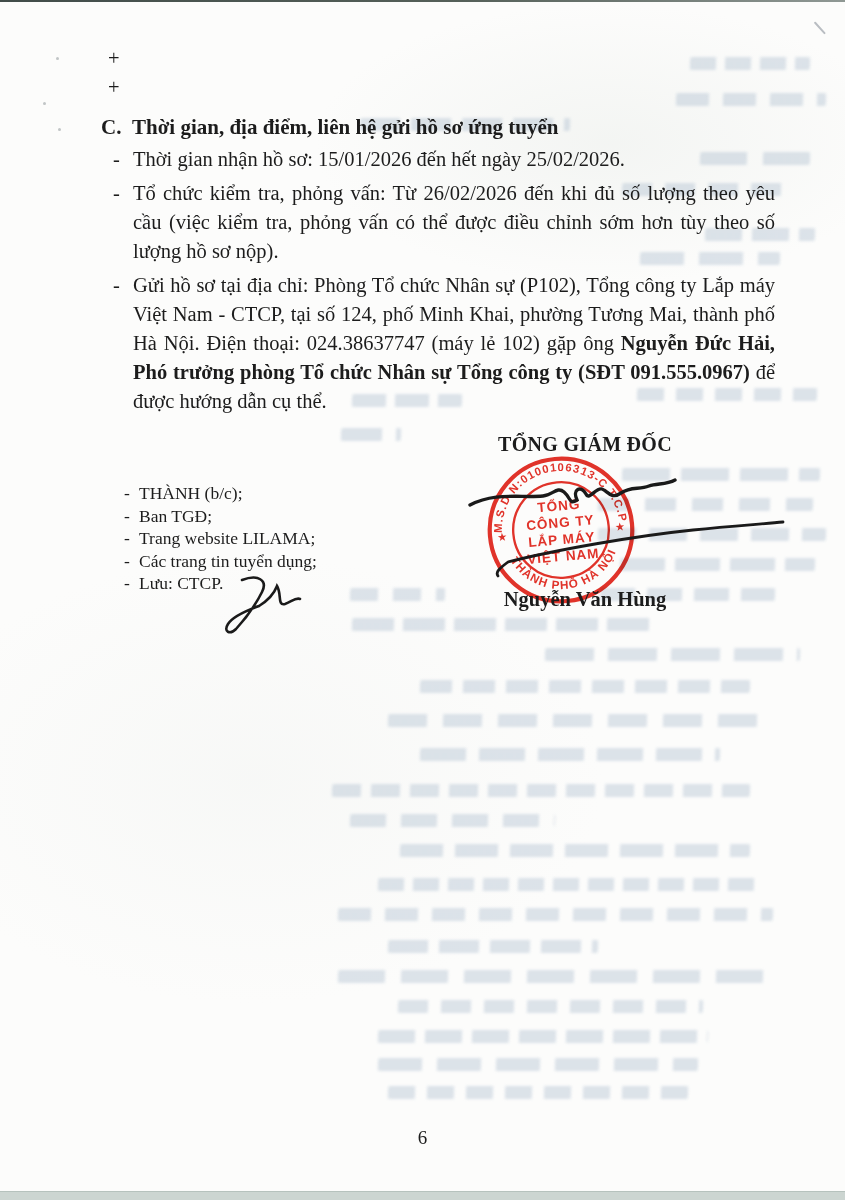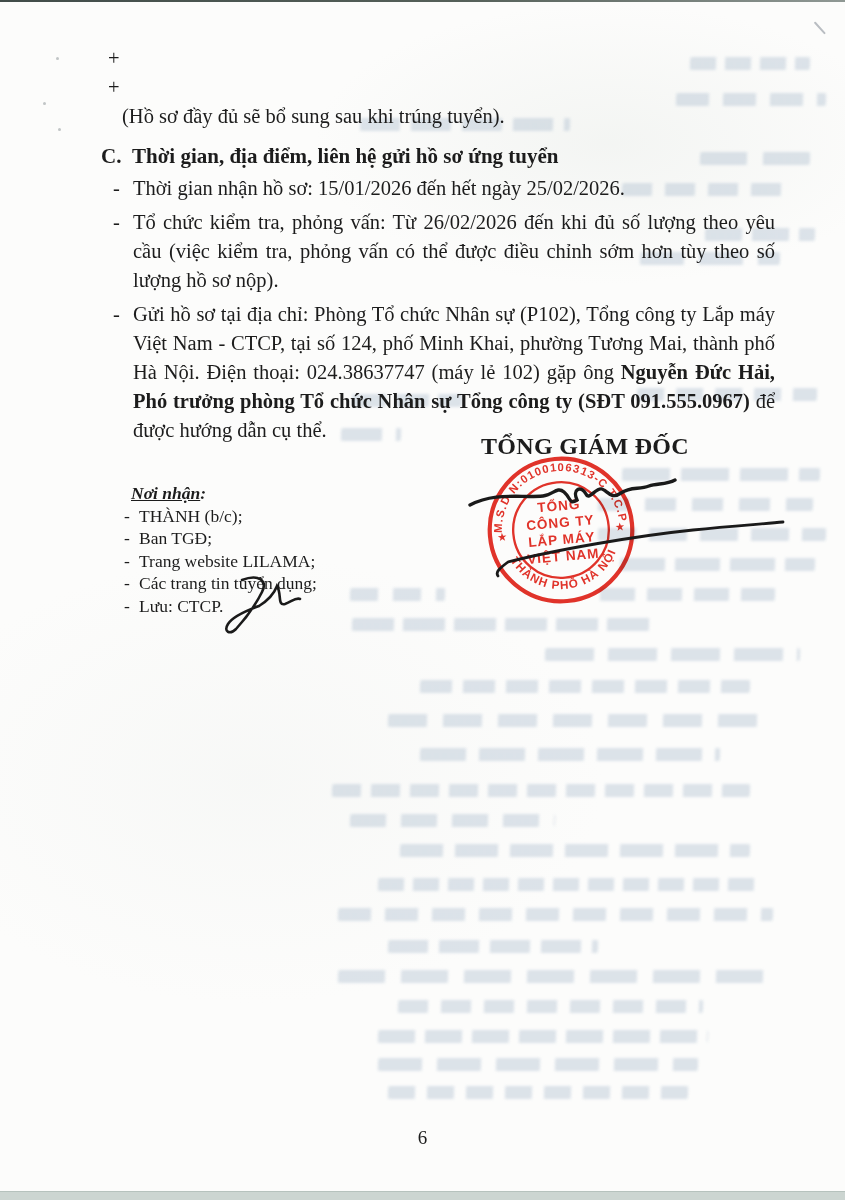--- a/index.html
+++ b/index.html
@@ -29,21 +29,21 @@
   .plus-item .marker{width:14px;flex:none;}
   .note{margin-left:22px;}
   .heading{display:flex;font-weight:bold;font-size:21px;margin-top:13px;margin-left:1px;}
   .heading .c-label{width:31px;flex:none;}
   .dash-item{display:flex;margin-left:13px;margin-top:5px;text-align:justify;}
   .dash-item .marker{width:20px;flex:none;}
   .dash-item .txt{flex:1;}
   .thanks{margin-left:33px;margin-top:16px;}
 
   
-  .sign-title{position:absolute;left:450px;top:433px;width:270px;text-align:center;font-weight:bold;font-size:24px;letter-spacing:.3px;z-index:3;}
+  .sign-title{position:absolute;left:450px;top:433px;width:270px;text-align:center;font-weight:bold;font-size:20px;letter-spacing:.3px;z-index:3;}
   .sign-name{position:absolute;left:450px;top:588px;width:270px;text-align:center;font-weight:bold;font-size:20.5px;z-index:4;}
   .stamp-wrap{position:absolute;left:486px;top:455px;width:150px;height:150px;z-index:3;mix-blend-mode:multiply;opacity:.94;transform:rotate(-5deg);}
   .sig-svg{position:absolute;left:425px;top:458px;z-index:4;}
   .small-sig{position:absolute;left:206px;top:566px;z-index:4;}
 
   .recipients{position:absolute;left:131px;top:482px;z-index:3;font-size:17.5px;line-height:22.5px;}
   .recipients .head{font-weight:bold;font-style:italic;}
   .recipients .head .u{text-decoration:underline;}
   .recipients .r-item{display:flex;margin-left:-7px;}
   .recipients .r-item .marker{width:15px;flex:none;}
@@ -99,21 +99,20 @@
       <div class="ghost-line" style="left: 388px; top: 1086px; width: 300px; background: repeating-linear-gradient(90deg, rgba(168, 185, 204, 0.55) 0px, rgba(168, 185, 204, 0.55) 27px, transparent 27px, transparent 39px);"></div>
     </div>
 
   <div class="content">
     <div class="plus-item body-line">
       <span class="marker">+</span>
     </div>
     <div class="plus-item body-line">
       <span class="marker">+</span>
     </div>
-    <div class="note body-line">(Hồ sơ đầy đủ sẽ bổ sung sau khi trúng tuyển).</div>
 
     <div class="heading">
       <span class="c-label">C.</span>
       <span class="c-title">Thời gian, địa điểm, liên hệ gửi hồ sơ ứng tuyển</span>
     </div>
 
     <div class="dash-item body-line">
       <span class="marker">-</span>
       <span class="txt">Thời gian nhận hồ sơ: 15/01/2026 đến hết ngày 25/02/2026.</span>
     </div>
@@ -151,23 +150,23 @@
       <text class="stamp-center" x="80" y="95" font-size="14.5" text-anchor="middle" fill="#e2261c">LẮP MÁY</text>
       <text class="stamp-center" x="80" y="113" font-size="14.5" text-anchor="middle" fill="#e2261c">VIỆT NAM</text>
     </svg>
   </div>
 
   <svg class="sig-svg" width="370" height="140" viewBox="0 0 370 140">
     <path d="M 45 47 C 70 34, 95 40, 118 38 C 128 37, 132 28, 139 34 C 146 40, 144 47, 152 42 C 147 31, 156 27, 161 36 C 164 43, 171 29, 177 31 C 183 33, 186 42, 196 35 C 206 28, 214 32, 224 28 C 232 25, 241 27, 250 22" fill="none" stroke="#1a1a1a" stroke-width="3.4" stroke-linecap="round"></path>
     <path d="M 73 118 C 70 114, 75 110, 83 104 C 130 92, 210 78, 268 72 C 308 68, 338 66, 358 64" fill="none" stroke="#1a1a1a" stroke-width="2.8" stroke-linecap="round"></path>
   </svg>
 
+  <div class="sign-name">Nguyễn Văn Hùng</div>
 
   <div class="recipients">
-    <div class="head"><span class="u">Nơi nhận</span><span>:</span></div>
     <div class="r-item">
         <span class="marker">-</span>
         <span>THÀNH (b/c);</span>
       </div>
     <div class="r-item">
         <span class="marker">-</span>
         <span>Ban TGĐ;</span>
       </div>
     <div class="r-item">
         <span class="marker">-</span>

